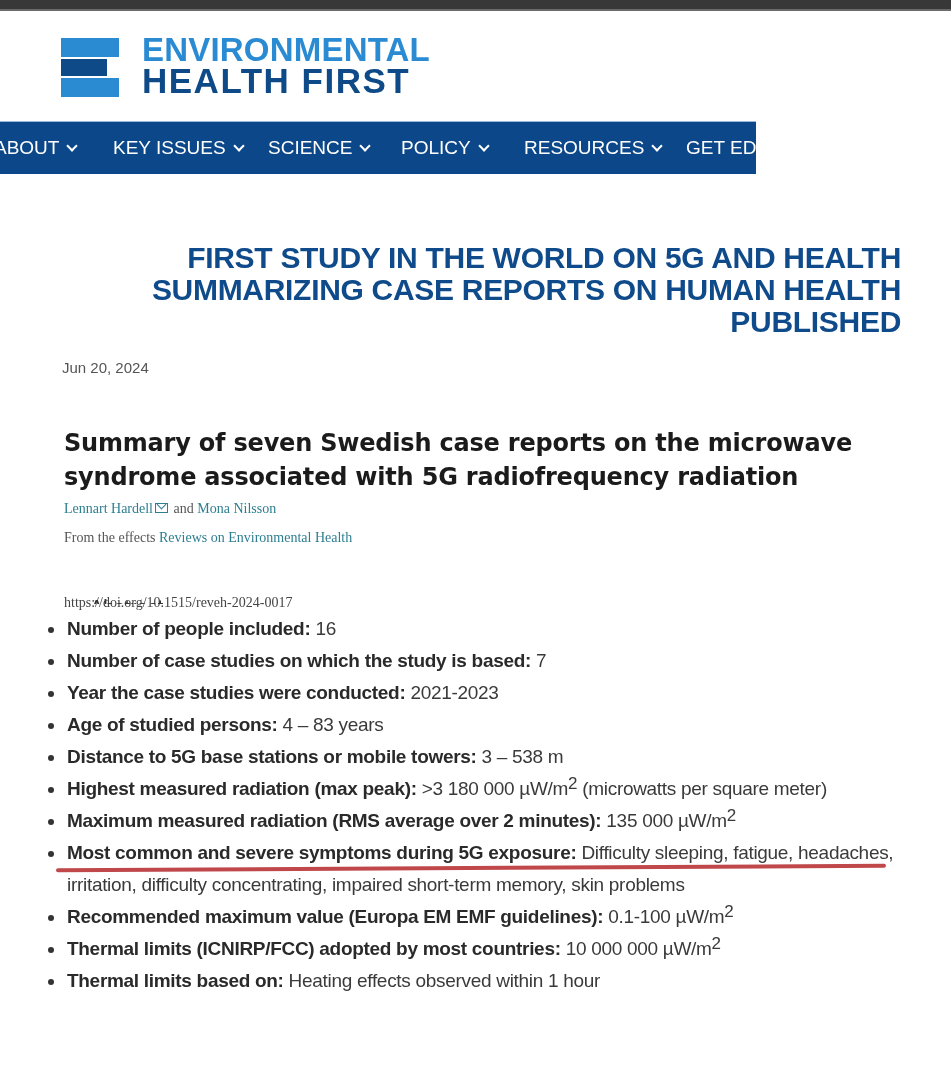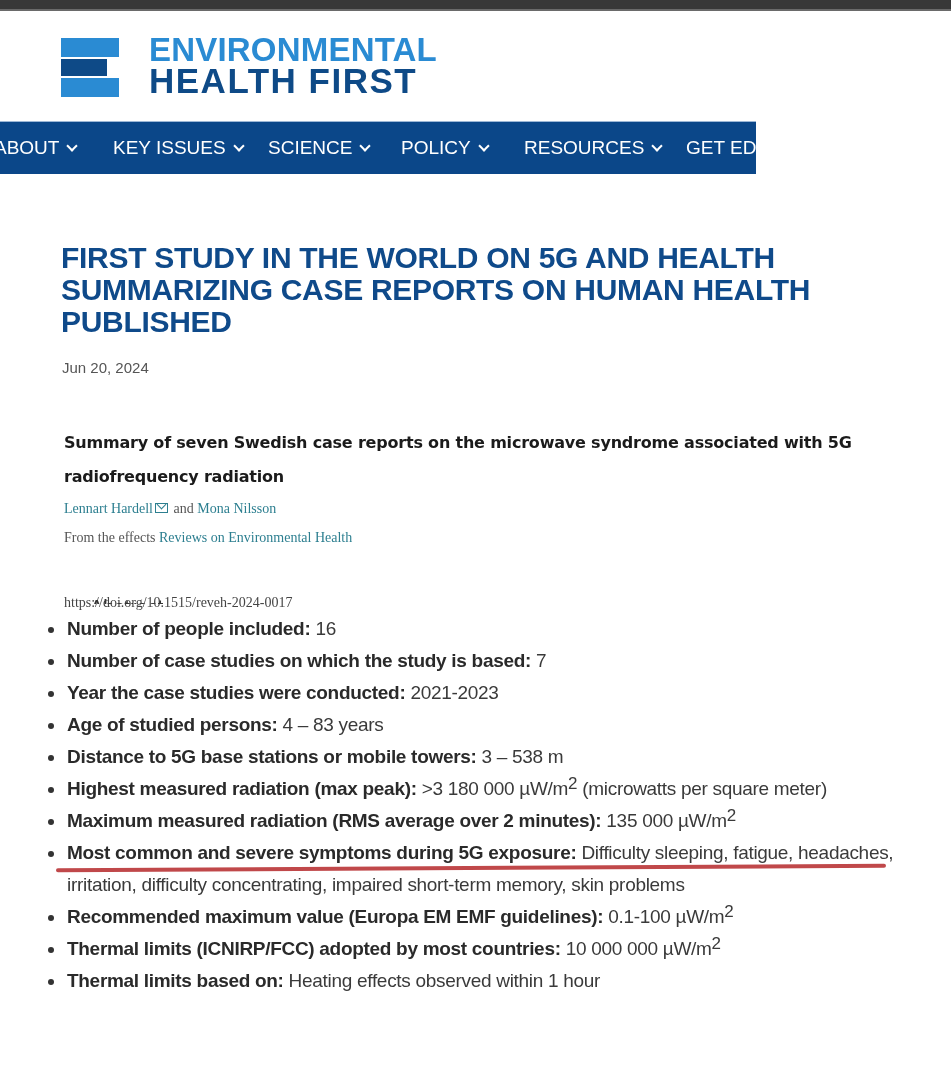--- a/index.html
+++ b/index.html
@@ -7,32 +7,32 @@
     width: 951px; height: 1080px; overflow: hidden; background: #ffffff;
     font-family: "Liberation Sans", sans-serif; position: relative;
   }
   .topbar { position: absolute; left: 0; top: 0; width: 951px; height: 9px; background: #383838; border-bottom: 2px solid #6a6a6a; }
   .logo { position: absolute; left: 61px; top: 38px; width: 380px; height: 62px; }
   .logo-mark { position: absolute; left: 0; top: 0; width: 60px; height: 60px; }
   .logo-mark .bar { position: absolute; left: 0; }
   .logo-mark .b1 { top: 0; width: 58px; height: 19px; background: #2a8bd3; }
   .logo-mark .b2 { top: 21px; width: 46px; height: 17px; background: #0e4a87; }
   .logo-mark .b3 { top: 40px; width: 58px; height: 19px; background: #2a8bd3; }
-  .logo-text { position: absolute; left: 88px; top: -3px; white-space: nowrap; }
+  .logo-text { position: absolute; left: 81px; top: -3px; white-space: nowrap; }
   .logo-l1 { font-family: "Liberation Sans", sans-serif; font-size: 33px; font-weight: bold; color: #2a8bd3; line-height: 30px; letter-spacing: 0.2px; }
   .logo-l2 { font-family: "Liberation Sans", sans-serif; font-size: 35px; font-weight: bold; color: #0e4a87; line-height: 32px; letter-spacing: 1.5px; }
 
   .nav { position: absolute; left: 0; top: 121px; width: 756px; height: 52px; background: #0b4789; border-top: 1px solid #9db8d6; }
   .nav-item { position: absolute; top: 0; height: 52px; line-height: 52px; color: #ffffff; font-size: 19px; white-space: nowrap; cursor: pointer; }
   .nav-item .chev { display: inline-block; width: 6px; height: 6px; border-right: 2px solid #fff; border-bottom: 2px solid #fff; transform: rotate(45deg); margin-left: 9px; position: relative; top: -4px; }
 
-  .page-title { position: absolute; left: 61px; top: 242px; width: 840px; font-family: "Liberation Sans", sans-serif; font-weight: bold; font-size: 30px; line-height: 32px; color: #0f4a8a; letter-spacing: -0.3px; }
+  .page-title { position: absolute; left: 61px; top: 242px; width: 840px; font-family: "Liberation Sans", sans-serif; font-weight: bold; font-size: 30px; line-height: 32px; color: #0f4a8a; letter-spacing: -0.3px; text-align: right; }
   .date { position: absolute; left: 62px; top: 359px; font-size: 15px; color: #555; }
 
-  .paper-title { position: absolute; left: 64px; top: 426px; width: 860px; font-family: "DejaVu Sans", sans-serif; font-weight: bold; font-size: 16px; line-height: 34px; color: #1b1b1b; letter-spacing: -0.2px; }
+  .paper-title { position: absolute; left: 64px; top: 426px; width: 860px; font-family: "DejaVu Sans", sans-serif; font-weight: bold; font-size: 24px; line-height: 34px; color: #1b1b1b; letter-spacing: -0.2px; }
   .authors { position: absolute; left: 64px; top: 501px; font-family: "Liberation Serif", serif; font-size: 14px; color: #555; }
   .authors .link { color: #2d7f90; }
   .mail-icon { display: inline-block; width: 11px; height: 8px; border: 1px solid #2d7f90; position: relative; top: 0px; margin: 0 2px; }
   .mail-icon::after { content: ""; position: absolute; left: 2px; top: -3px; width: 6px; height: 6px; border-right: 1px solid #2d7f90; border-bottom: 1px solid #2d7f90; transform: rotate(45deg); }
   .journal { position: absolute; left: 64px; top: 530px; font-family: "Liberation Serif", serif; font-size: 14px; color: #555; }
   .journal .link { color: #2d7f90; }
   .doi { position: absolute; left: 64px; top: 551px; font-family: "Liberation Serif", serif; font-size: 14px; color: #444; margin-top: 44px; }
   .abstract-cut { position: absolute; left: 90px; top: 590px; height: 14px; overflow: hidden; font-size: 20px; color: #333; line-height: 34px; }
 
   .facts { position: absolute; left: 46px; top: 613px; width: 905px; margin: 0; padding: 0; list-style: none; }

